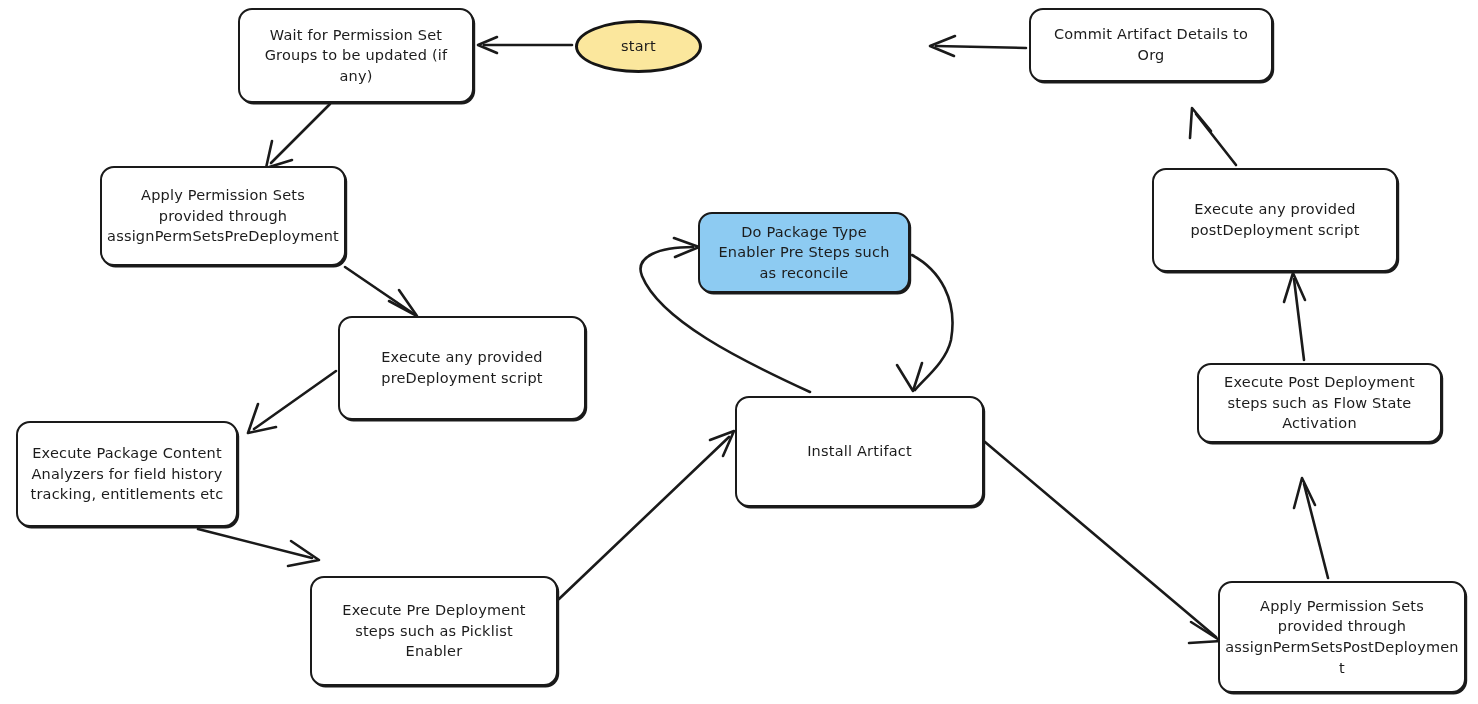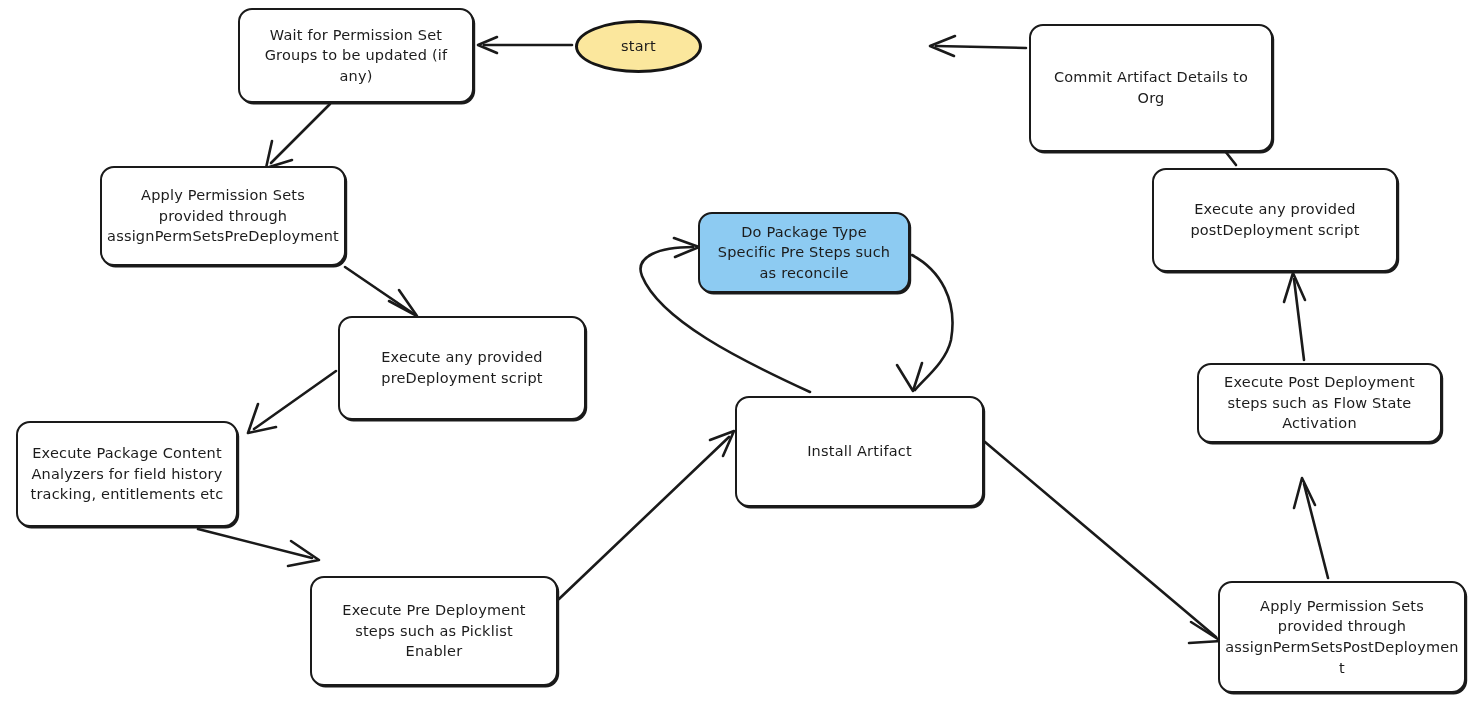--- a/index.html
+++ b/index.html
@@ -169,21 +169,21 @@
   </div>
 
   <div class="node process" style="left:16px; top:421px; width:222px; height:106px;">
     <span class="label">Execute Package Content
 Analyzers for field history
 tracking, entitlements etc</span>
   </div>
 
   <div class="node process accent" style="left:698px; top:212px; width:212px; height:81px;">
     <span class="label">Do Package Type
-Specific  Pre Steps such
+Enabler  Pre Steps such
 as reconcile</span>
   </div>
 
   <div class="node process" style="left:735px; top:396px; width:249px; height:111px;">
     <span class="label">Install Artifact</span>
   </div>
 
   <div class="node process" style="left:1218px; top:581px; width:248px; height:112px;">
     <span class="label">Apply Permission Sets
 provided through
@@ -195,19 +195,19 @@
     <span class="label">Execute Post Deployment
 steps such as Flow State
 Activation</span>
   </div>
 
   <div class="node process" style="left:1152px; top:168px; width:246px; height:104px;">
     <span class="label">Execute any provided
 postDeployment  script</span>
   </div>
 
-  <div class="node process" style="left:1029px; top:24px; width:244px; height:128px;">
+  <div class="node process" style="left:1029px; top:8px; width:244px; height:74px;">
     <span class="label">Commit Artifact Details to
 Org</span>
   </div>
 
 
 </div>
 
 </body></html>

